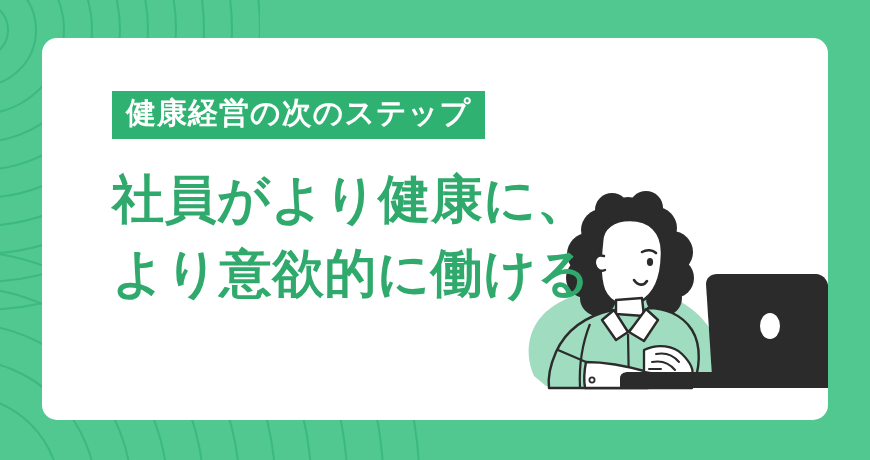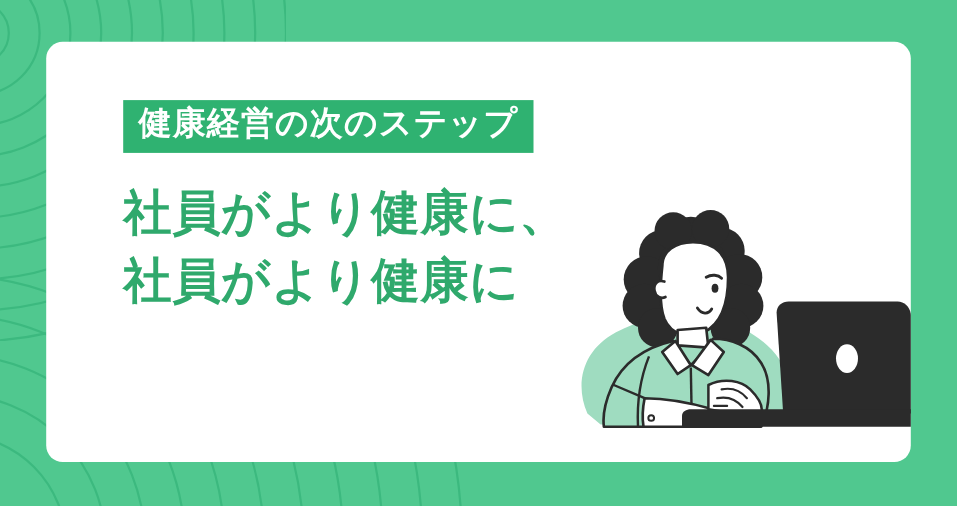--- a/index.html
+++ b/index.html
@@ -47,21 +47,21 @@
     letter-spacing:1px;
     line-height:1.15;
     white-space:nowrap;
   }
 
   
   #heading {
     position:absolute;
     left:70px; top:125px;
     color:#2fa96c;
-    font-size:44px;
+    font-size:52px;
     font-weight:bold;
     line-height:1.42;
     letter-spacing:0.5px;
     white-space:nowrap;
   }
   #heading .hl { display:block; }
 
   
   #illustration {
     position:absolute;
@@ -174,17 +174,17 @@
       <path d="M104 198 C104 194 108 192 112 192 L324 192
                C330 192 334 196 334 201 L334 208 L104 208 Z" fill="#2b2b2b"></path>
     </svg>
 
     <div id="badge">
       <span id="badge-label">健康経営の次のステップ</span>
     </div>
 
     <h1 id="heading">
       <span class="hl">社員がより健康に、</span>
-      <span class="hl">社員がより健康に</span>
+      <span class="hl">より意欲的に働ける</span>
     </h1>
 
   </div>
 </div>
 
 </body></html>

